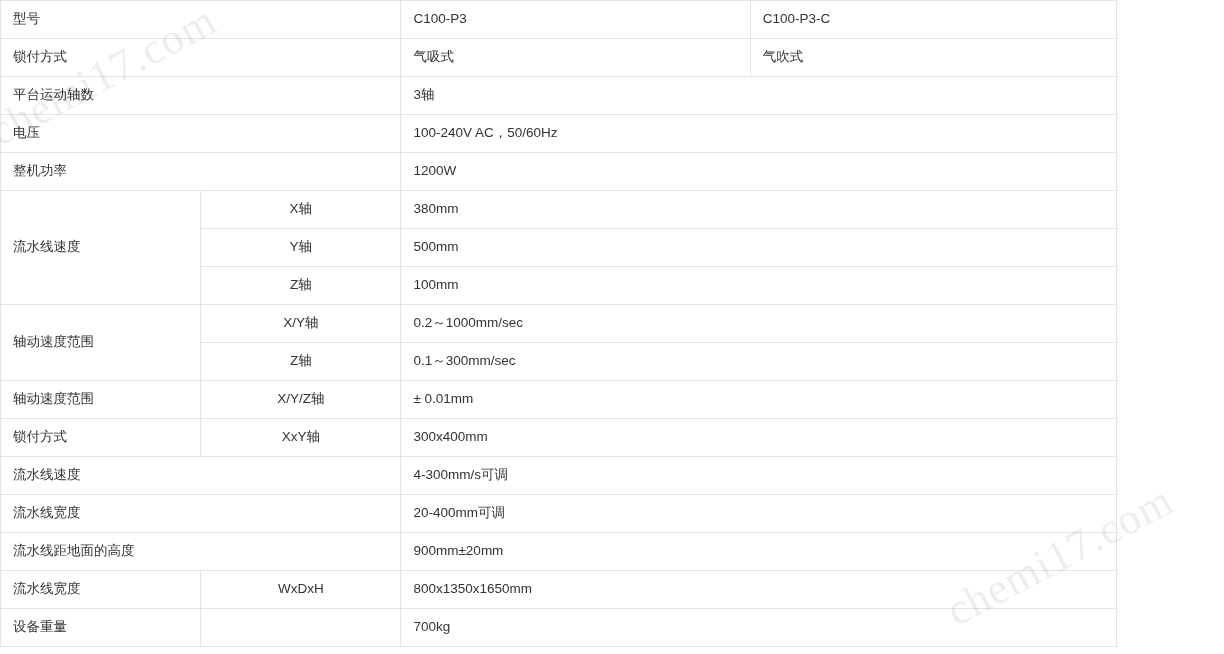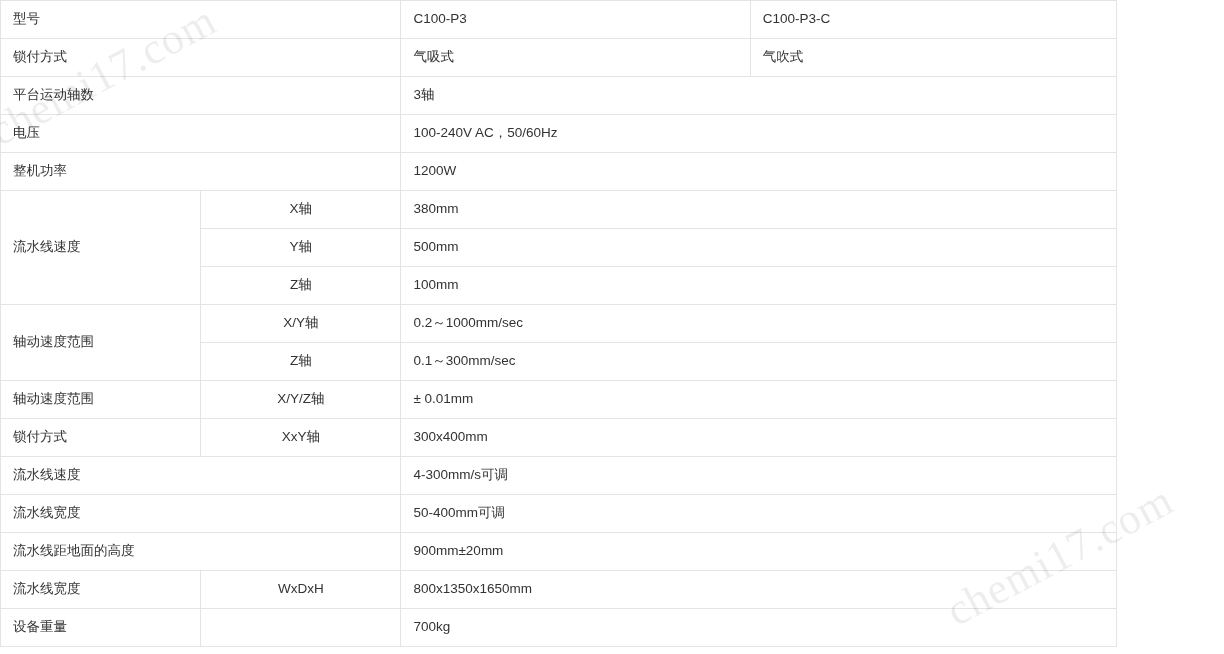--- a/index.html
+++ b/index.html
@@ -129,21 +129,21 @@
       <td class="c3" colspan="2">300x400mm</td>
     </tr>
 
     <tr>
       <td class="c1" colspan="2">流水线速度</td>
       <td class="c3" colspan="2">4-300mm/s可调</td>
     </tr>
 
     <tr>
       <td class="c1" colspan="2">流水线宽度</td>
-      <td class="c3" colspan="2">50-400mm可调</td>
+      <td class="c3" colspan="2">20-400mm可调</td>
     </tr>
 
     <tr>
       <td class="c1" colspan="2">流水线距地面的高度</td>
       <td class="c3" colspan="2">900mm±20mm</td>
     </tr>
 
     <tr>
       <td class="c1">流水线宽度</td>
       <td class="c2">WxDxH</td>

